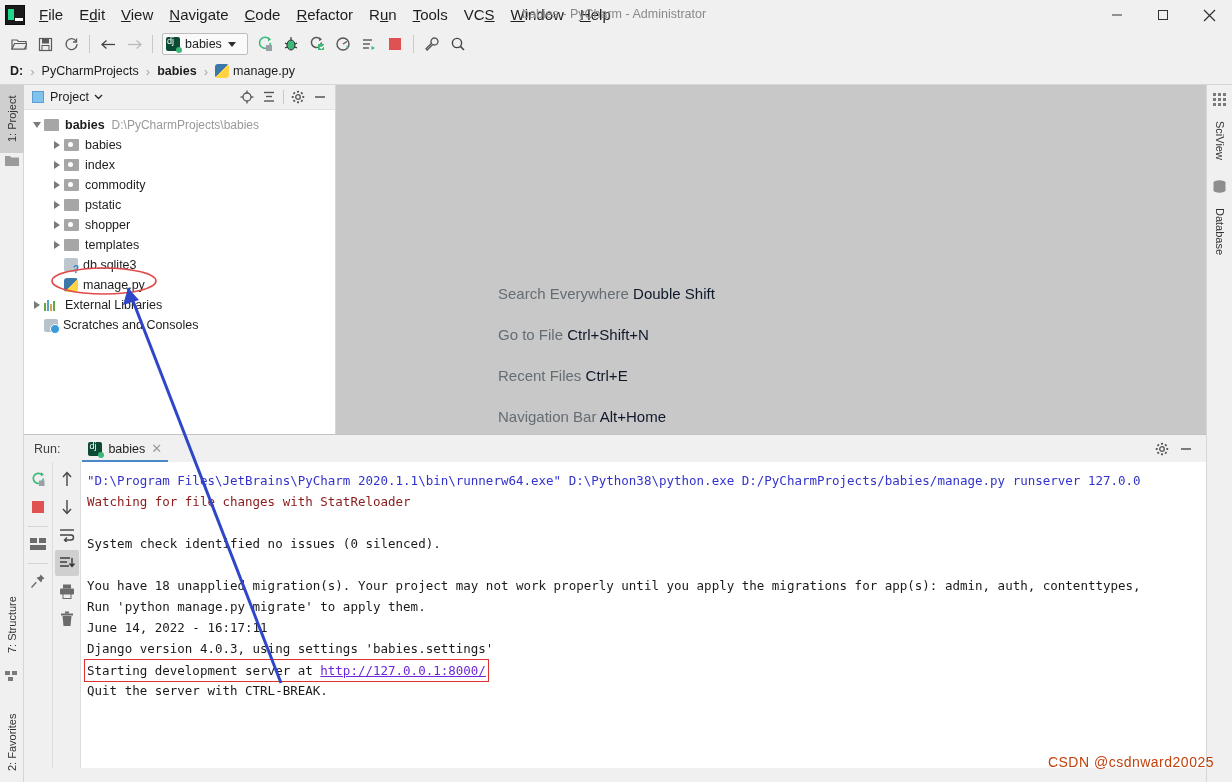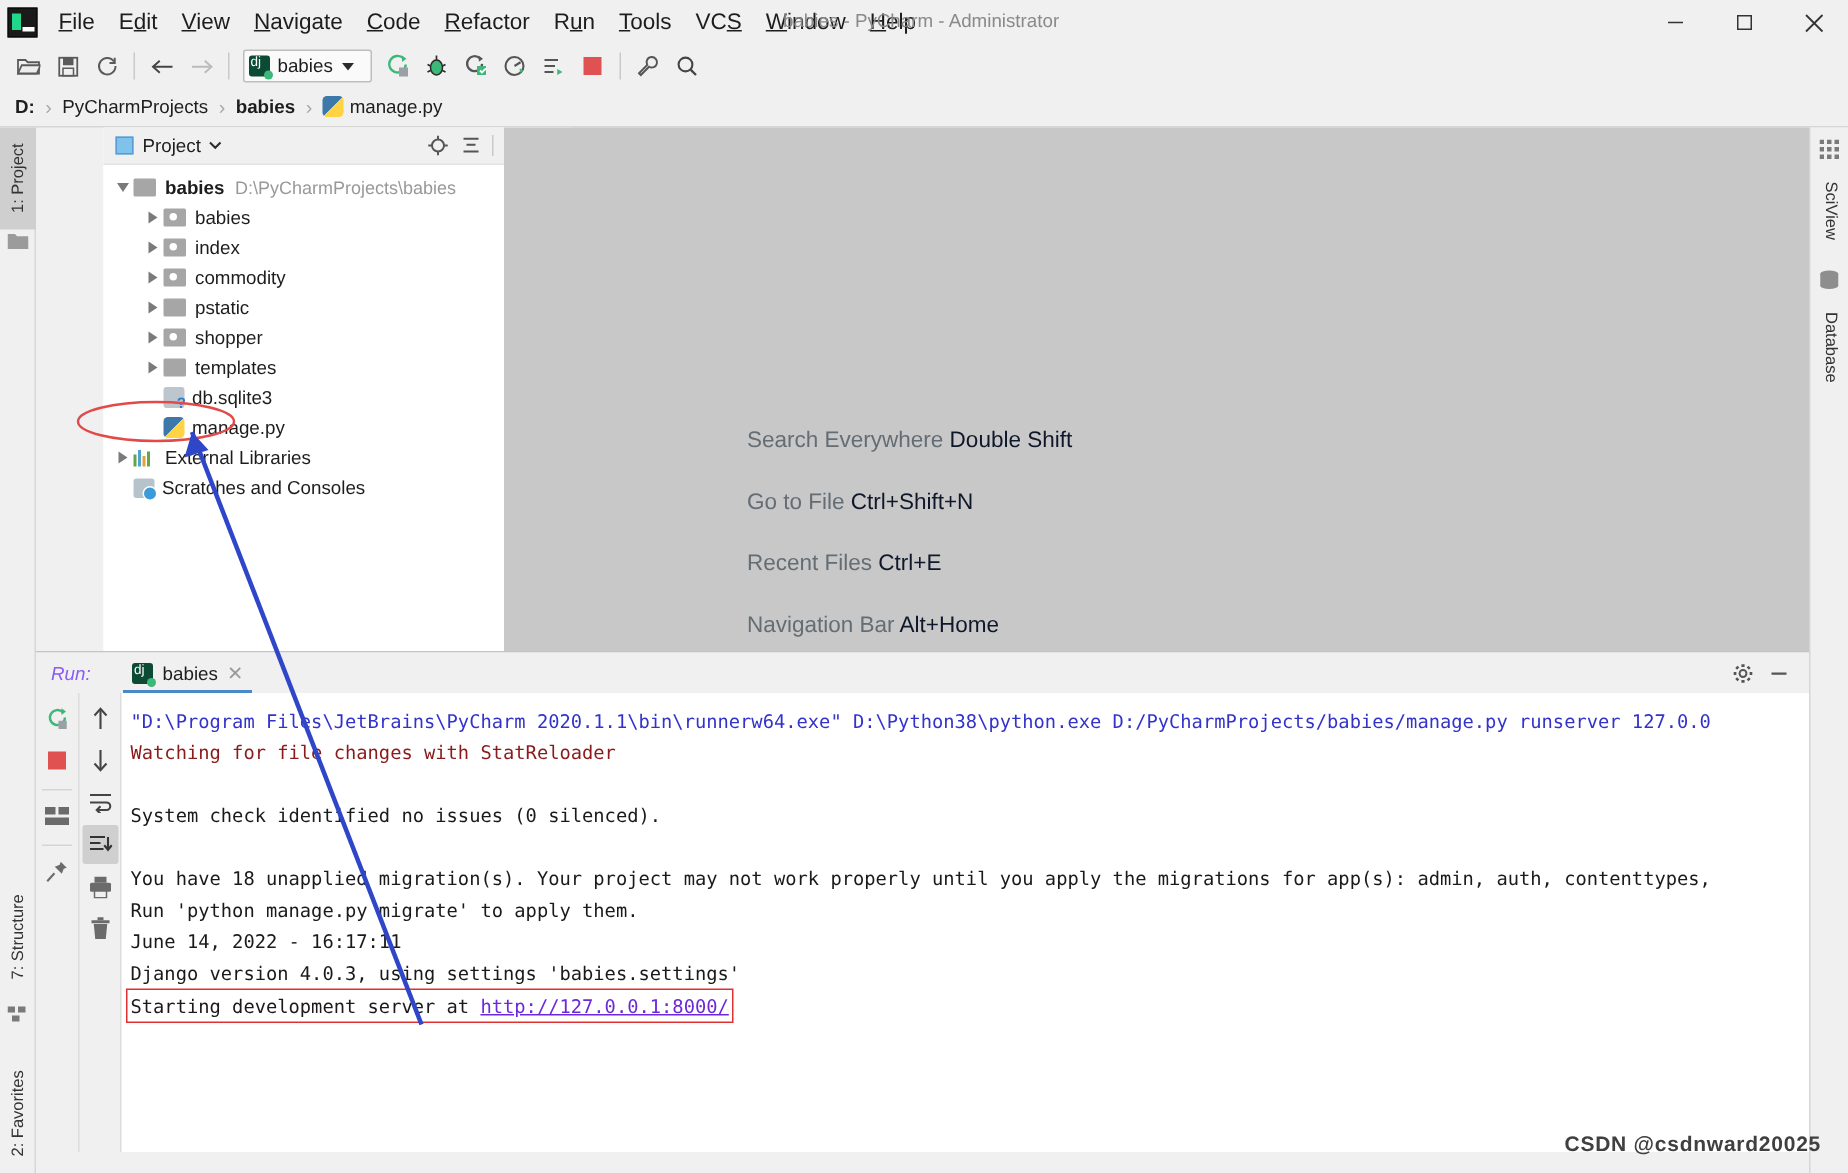--- a/index.html
+++ b/index.html
@@ -108,21 +108,21 @@
 
   
   .right-strip {
     position:absolute; right:0; top:85px; width:26px; height:697px;
     background:#f0f0f0; border-left:1px solid #d6d6d6;
   }
 
   
   .project-panel {
     position:absolute; left:24px; top:85px; width:312px; height:349px;
-    background:#ffffff; border-right:1px solid #d6d6d6;margin-left:45px;
+    background:#ffffff; border-right:1px solid #d6d6d6;
   }
   .pp-header {
     height:25px; background:#f0f0f0; display:flex; align-items:center;
     padding:0 4px 0 8px; border-bottom:1px solid #e2e2e2;
   }
   .pp-title { font-size:12.5px; color:#1d1d1d; margin-right:5px; }
   .pp-sq { width:12px;height:12px;border:1px solid #5a9bd4;background:#7fc2ec;margin-right:6px;flex:none;}
   .pp-actions { margin-left:auto; display:flex; align-items:center; }
   .pp-act { width:22px;height:22px;display:flex;align-items:center;justify-content:center; }
   .pp-vsep { width:1px;height:14px;background:#c9c9c9;margin:0 3px; }
@@ -170,21 +170,21 @@
 
   
   .run-window {
     position:absolute; left:24px; top:434px; width:1182px; height:348px;
     background:#f0f0f0; border-top:1px solid #c4c4c4;
   }
   .run-header {
     height:27px; display:flex; align-items:center; padding-left:10px; background:#f0f0f0;
     position:relative;
   }
-  .run-label { font-size:12.5px; color:#8b5cf6; margin-right:22px;font-style:italic; }
+  .run-label { font-size:12.5px; color:#404040; margin-right:22px; }
   .run-tab {
     display:flex; align-items:center; height:27px; padding:0 6px; position:relative;
   }
   .run-tab.active::after{
     content:""; position:absolute; left:0; bottom:0; width:100%; height:2px; background:#4a88c7;
   }
   .run-tab .dj-icon{ margin-right:6px; }
   .run-tab-label { font-size:12.5px; color:#1d1d1d; margin-right:6px; }
   .tab-close { color:#9a9a9a; font-size:13px; line-height:12px; }
   .run-header-actions { position:absolute; right:8px; top:0; height:27px; display:flex; align-items:center; }
@@ -216,22 +216,22 @@
   }
   .console-scroll-x {
     position:absolute; left:0; bottom:0; width:1126px; height:12px; background:#f0f0f0;
   }
   .console-scroll-thumb { position:absolute; left:74px; top:2px; width:96px; height:8px; background:#c6c6c6; border-radius:4px;}
 
   
   .anno { position:absolute; pointer-events:none; }
   .watermark {
     position:absolute; right:18px; bottom:12px;
-    font-size:14px; color:#404040; letter-spacing:.5px;
-    font-family:"Liberation Sans",sans-serif; white-space:nowrap;font-weight:bold;
+    font-size:14px; color:#c2410c; letter-spacing:.5px;
+    font-family:"Liberation Sans",sans-serif; white-space:nowrap;
   }
   .bottom-bar {
     position:absolute; left:24px; bottom:0; width:1182px; height:14px; background:#f0f0f0;
   }
 </style>
 </head>
 <body>
 
 <div id="app">
 
@@ -704,20 +704,21 @@
         <div class="cline c-cmd">"D:\Program Files\JetBrains\PyCharm 2020.1.1\bin\runnerw64.exe" D:\Python38\python.exe D:/PyCharmProjects/babies/manage.py runserver 127.0.0</div>
         <div class="cline c-err">Watching for file changes with StatReloader</div>
         <div class="cline"></div>
         <div class="cline">System check identified no issues (0 silenced).</div>
         <div class="cline"></div>
         <div class="cline">You have 18 unapplied migration(s). Your project may not work properly until you apply the migrations for app(s): admin, auth, contenttypes,</div>
         <div class="cline">Run 'python manage.py migrate' to apply them.</div>
         <div class="cline">June 14, 2022 - 16:17:11</div>
         <div class="cline">Django version 4.0.3, using settings 'babies.settings'</div>
         <div class="cline"><span class="c-box"><span>Starting development server at </span><span class="c-link">http://127.0.0.1:8000/</span></span></div>
+        <div class="cline">Quit the server with CTRL-BREAK.</div>
         <div class="console-scroll-x">
           <div class="console-scroll-thumb"></div>
         </div>
       </div>
     </div>
   </div>
 
   <div class="bottom-bar"></div>
 
   <svg class="anno" style="left:0; top:0;" width="1232" height="782">

